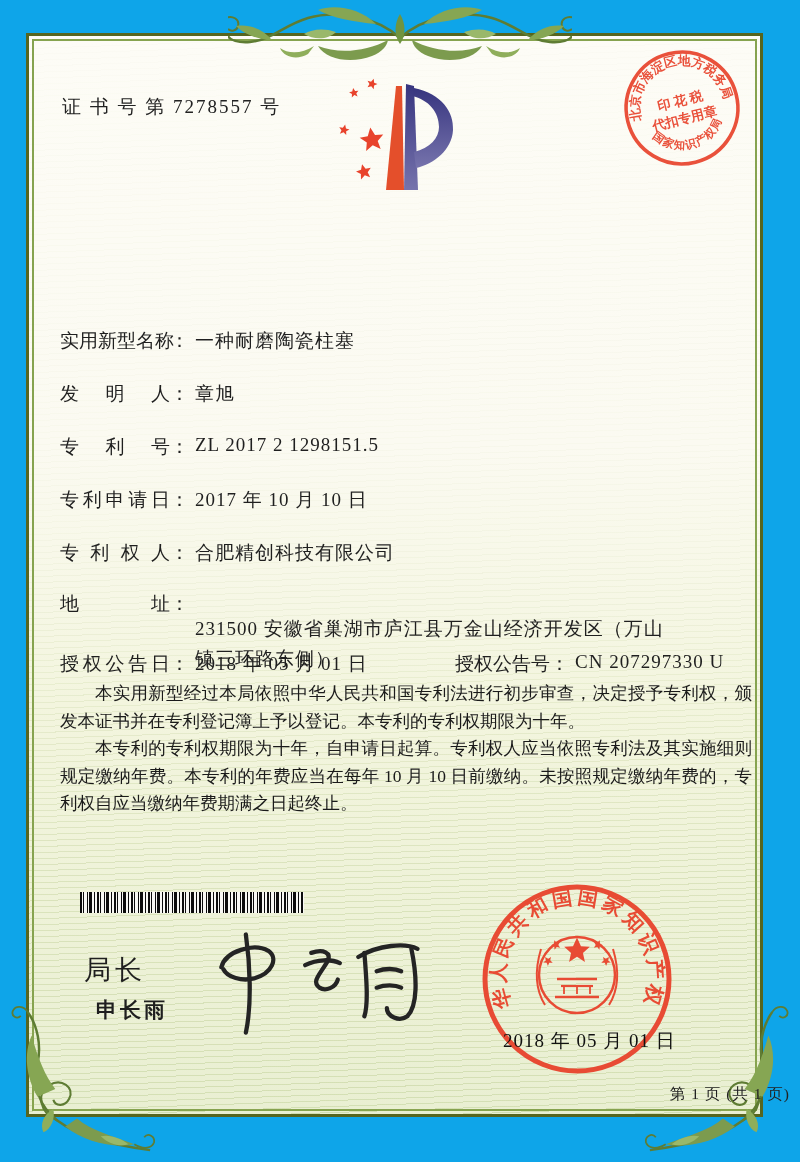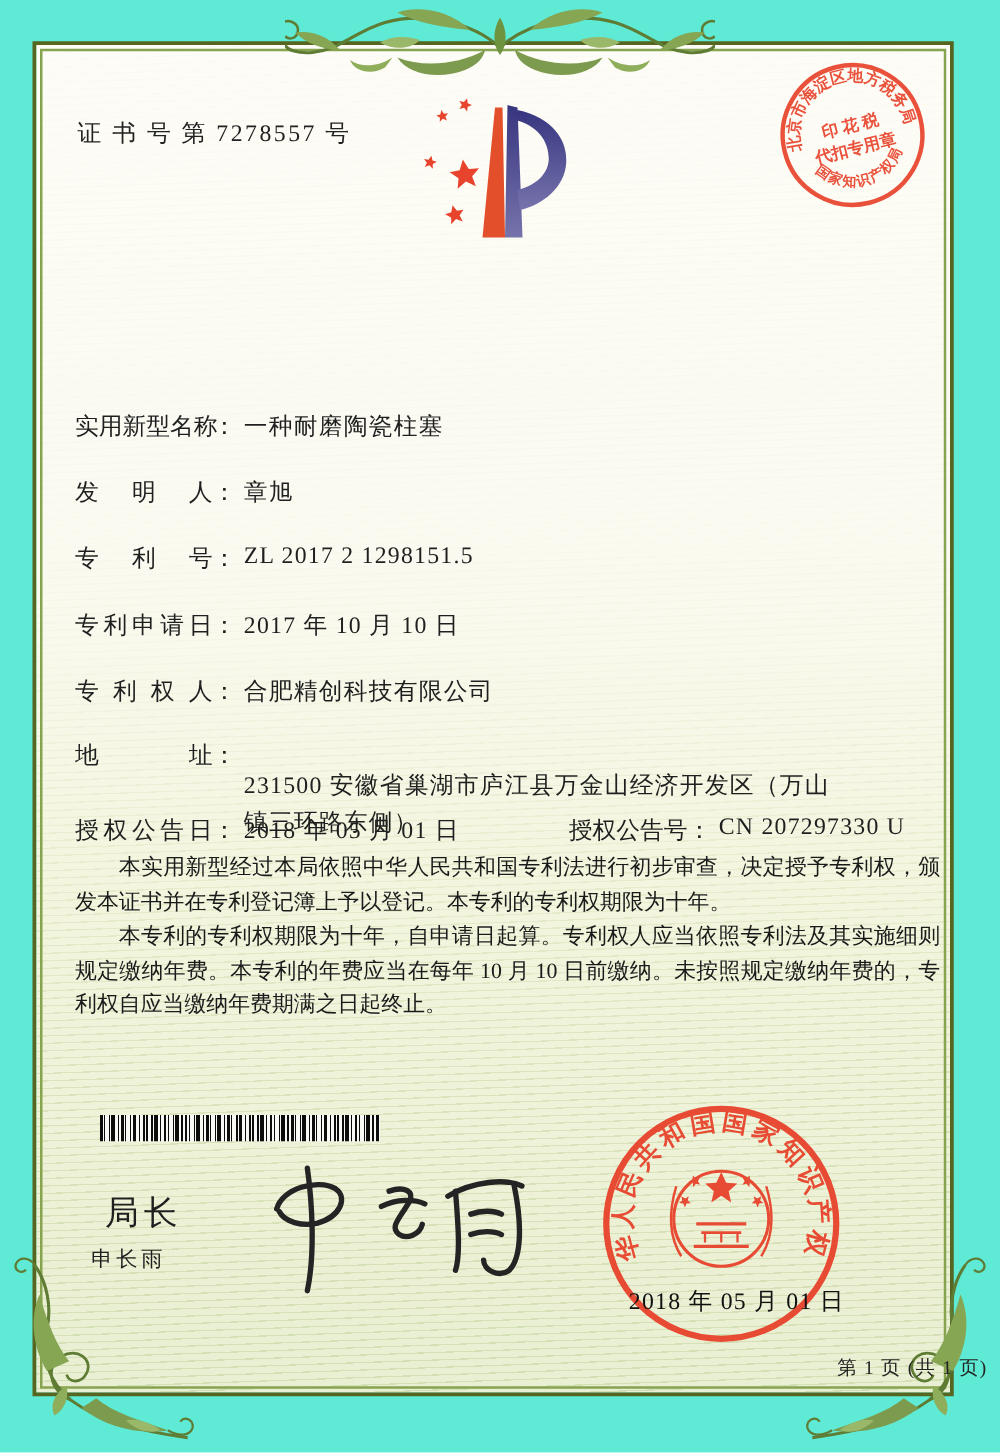--- a/index.html
+++ b/index.html
@@ -1,17 +1,17 @@
 <!DOCTYPE html>
 <html><head>
 <meta charset="utf-8">
 <style>
   html,body{margin:0;padding:0;width:800px;height:1162px;background:#ffffff;overflow:hidden;
     font-family:"Liberation Serif","DejaVu Serif",serif;color:#1f1f1f;}
-  .stage{position:relative;width:800px;height:1162px;background:#5eead4;}
+  .stage{position:relative;width:800px;height:1162px;background:#0ea5e9;}
 
   
   .frame{position:absolute;left:26px;top:33px;width:737px;height:1084px;
     border:3px solid #56651f;box-sizing:border-box;
     background:linear-gradient(180deg,#fdfcf6 0%,#fbfaf1 38%,#f3f5de 62%,#e9efd2 100%);}
   .frame-inner{position:absolute;inset:3px;border:2px solid #86a34f;pointer-events:none;}
   
   .waves{position:absolute;inset:0;
     background:repeating-linear-gradient(178deg,rgba(150,176,92,0.30) 0 1px,rgba(0,0,0,0) 1px 6px);
     -webkit-mask-image:linear-gradient(to bottom,rgba(0,0,0,0.06) 0%,rgba(0,0,0,0.12) 45%,rgba(0,0,0,0.75) 78%,rgba(0,0,0,0.85) 100%);
@@ -38,21 +38,21 @@
   .f-right{position:absolute;left:395px;white-space:nowrap;}
 
   
   .body-text{position:absolute;left:60px;top:680px;width:692px;font-size:17.5px;line-height:27.5px;color:#1a1a1a;}
   .body-text p{margin:0;text-indent:2em;text-align:justify;}
 
   
   .barcode{position:absolute;left:80px;top:892px;width:224px;height:21px;
     background:repeating-linear-gradient(90deg,#0c0c0c 0 2px,#f8f8f4 2px 3px,#0c0c0c 3px 4px,#f8f8f4 4px 7px,#0c0c0c 7px 8px,#f8f8f4 8px 9px,#0c0c0c 9px 12px,#f8f8f4 12px 14px,#0c0c0c 14px 15px,#f8f8f4 15px 17px);}
   .signer-role{position:absolute;left:84px;top:952px;font-size:27px;letter-spacing:4px;}
-  .signer-name{position:absolute;left:73px;top:996px;font-size:17px;letter-spacing:3px;}
+  .signer-name{position:absolute;left:96px;top:996px;font-size:21px;letter-spacing:3px;font-weight:bold;}
   .signature{position:absolute;left:205px;top:922px;}
   .seal{position:absolute;left:477px;top:879px;opacity:.95;}
   .seal-date{position:absolute;left:503px;top:1028px;font-size:19px;letter-spacing:1px;color:#111;}
   .footer{position:absolute;left:0;top:1084px;width:790px;text-align:right;font-size:15.5px;color:#222;letter-spacing:1px;}
 
   .red{fill:#e8432c;}
   .redstroke{stroke:#e8432c;fill:none;}
 </style>
 </head>
 <body>

